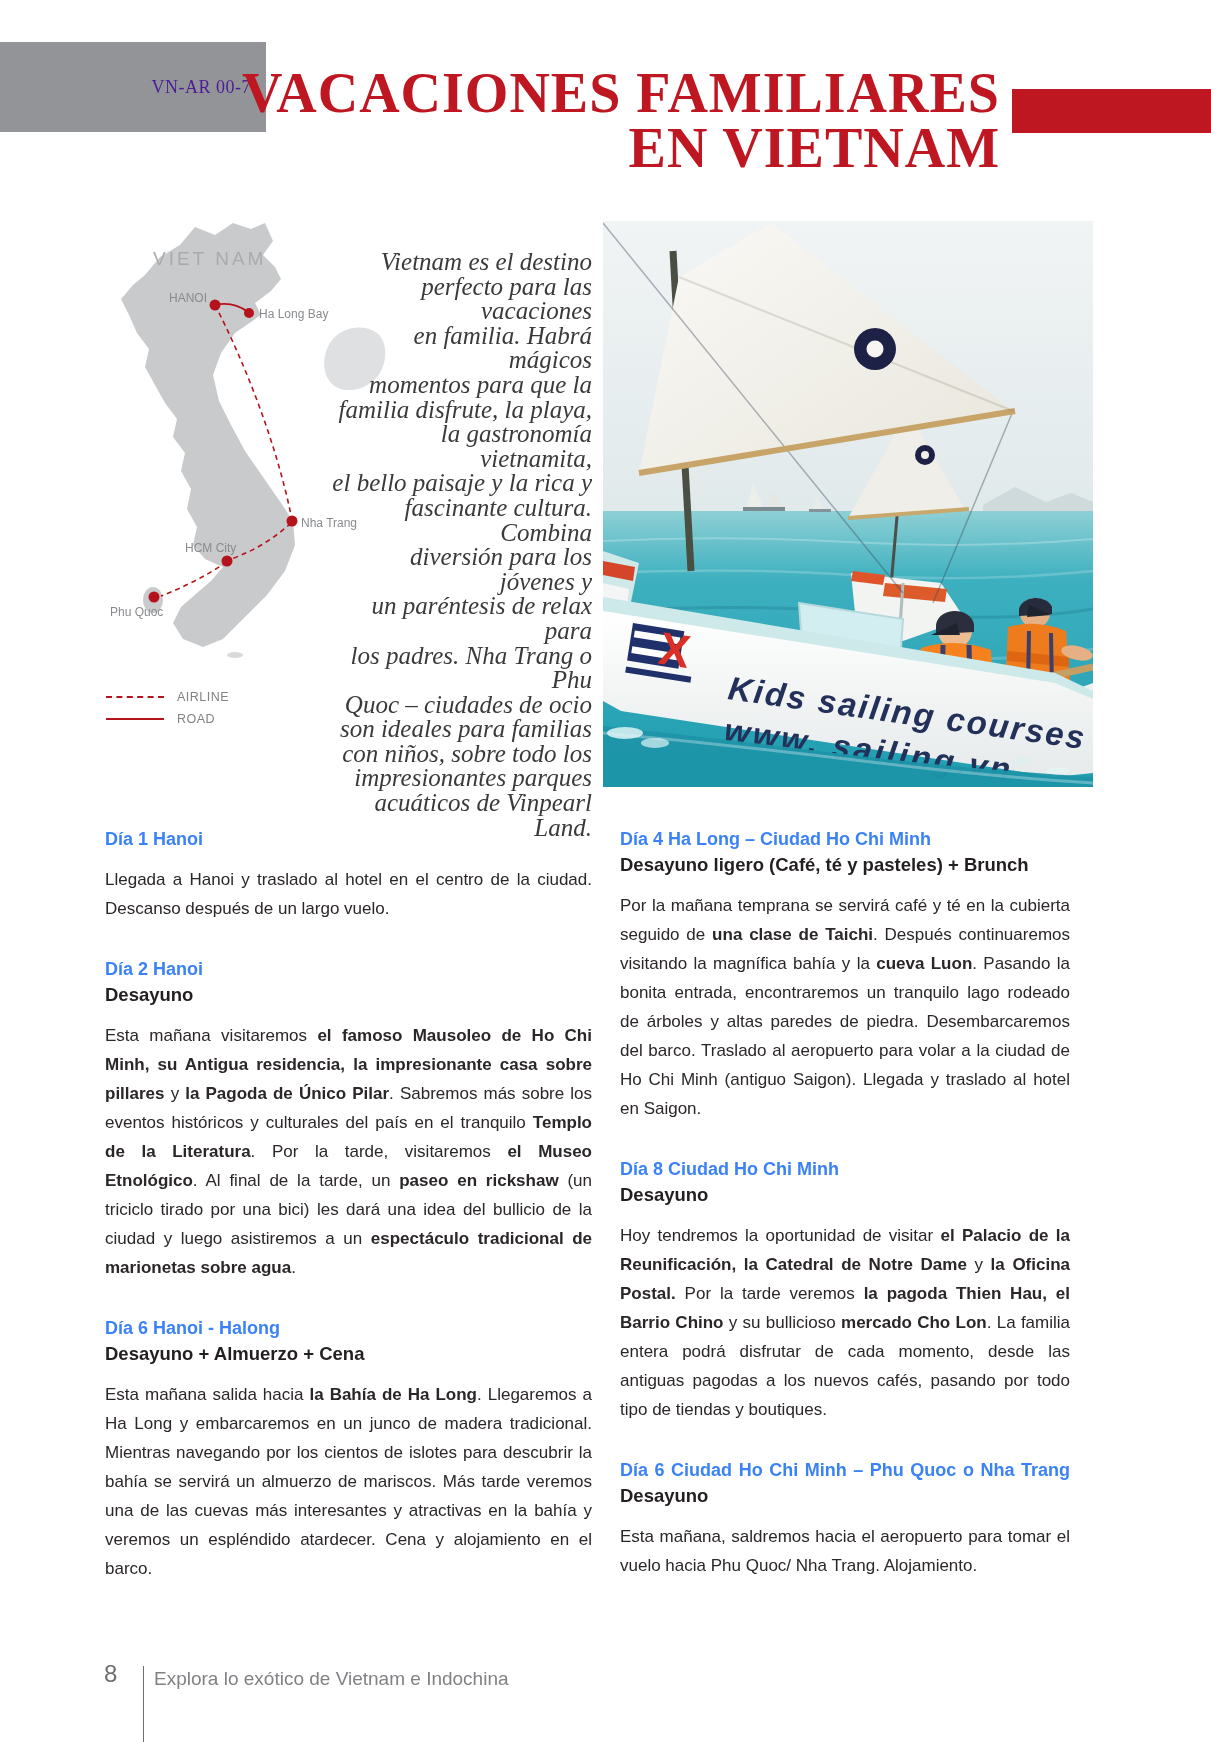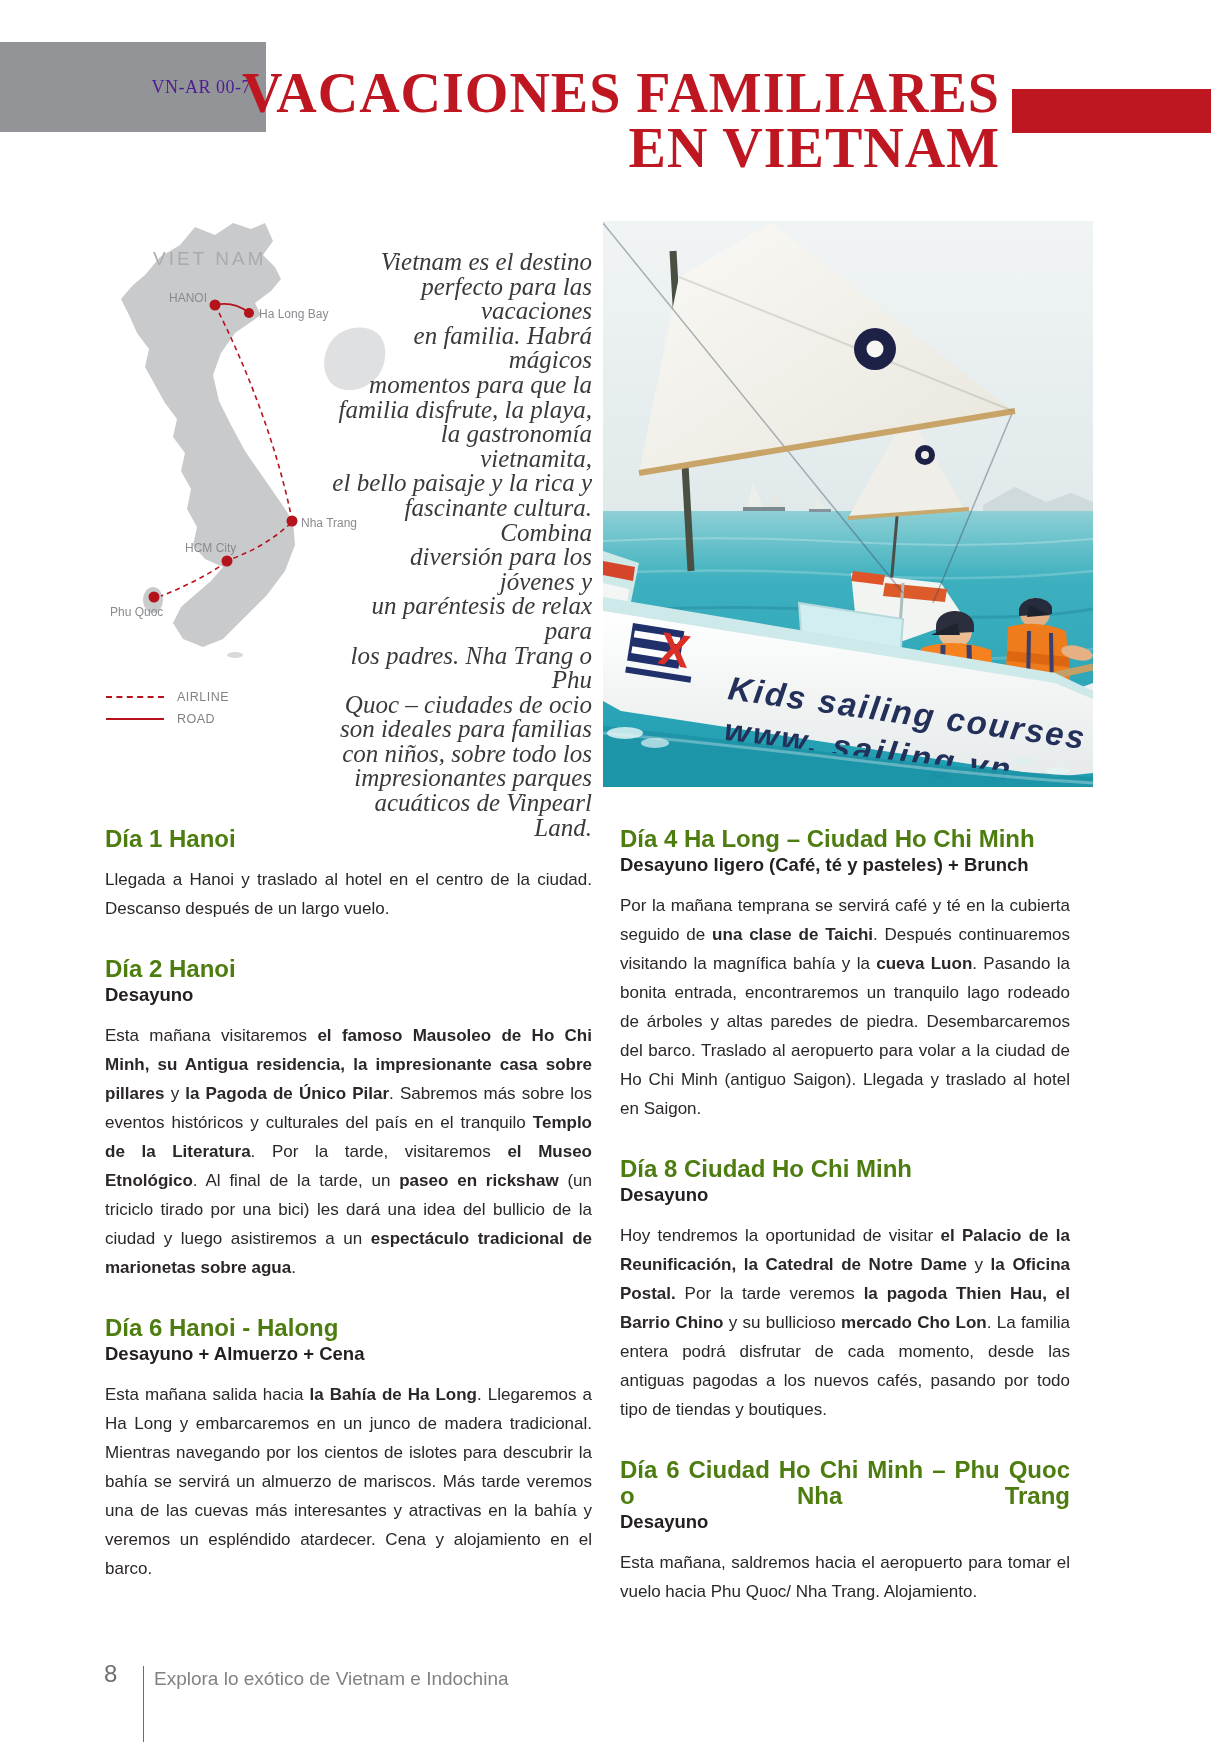--- a/index.html
+++ b/index.html
@@ -29,21 +29,21 @@
          line-height:24.6px;color:#3c393a;white-space:pre-line;}
 
   
   .photo{position:absolute;left:603px;top:221px;width:490px;height:566px;overflow:hidden;}
 
   
   .col{position:absolute;top:826px;}
   .col-left{left:105px;width:487px;}
   .col-right{left:620px;width:450px;}
   .day{margin:0 0 33px 0;}
-  .day h3{margin:0;font-size:24px;line-height:26px;color:#4d7c0f;font-weight:bold;}
+  .day h3{margin:0;font-size:18px;line-height:26px;color:#3b82f6;font-weight:bold;}
   .day h3.stretch{text-align:justify;text-align-last:justify;}
   .day .meal{margin:0;font-size:18.5px;line-height:26px;font-weight:bold;color:#231f20;}
   .day p{margin:13px 0 0 0;font-size:17px;line-height:29px;text-align:justify;color:#2b2627;}
   .day p .b{font-weight:bold;}
 
   
   .footer-num{position:absolute;left:104px;top:1660px;font-size:24px;color:#6d6e71;}
   .footer-rule{position:absolute;left:143px;top:1666px;width:1px;height:76px;background:#6d6e71;}
   .footer-tag{position:absolute;left:154px;top:1668px;font-size:19px;color:#808285;}
 

